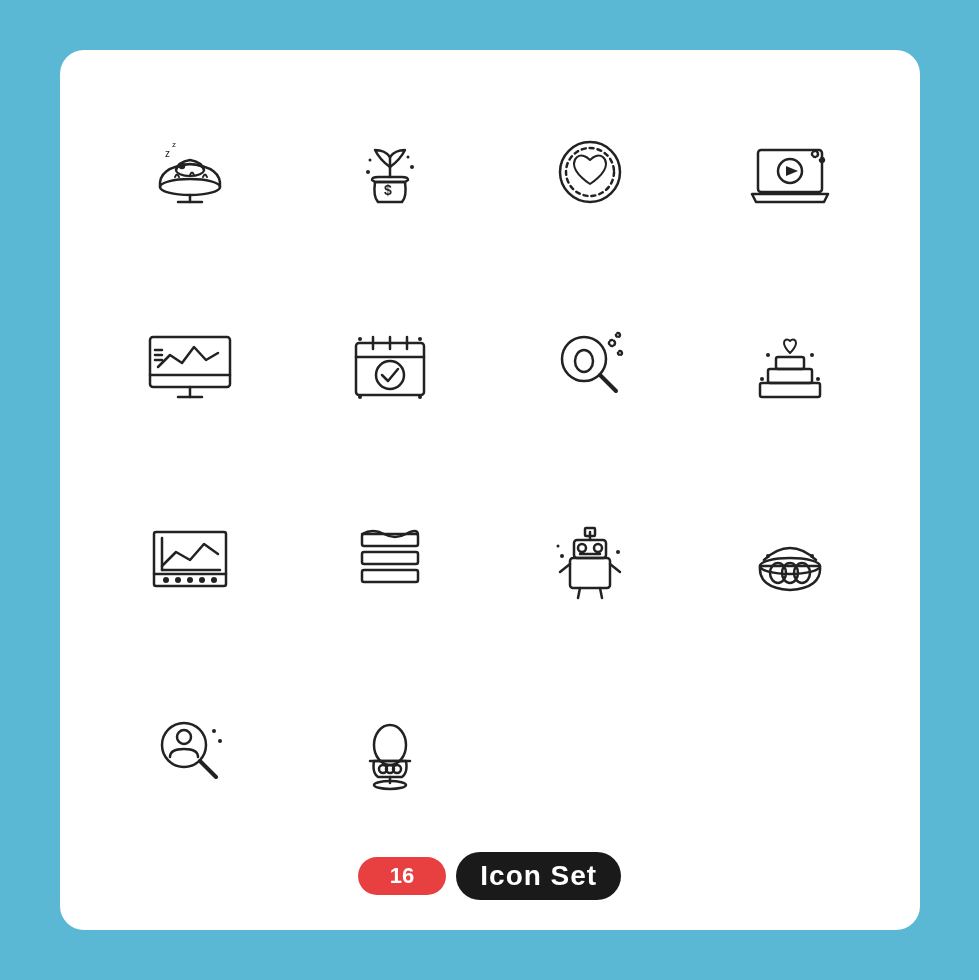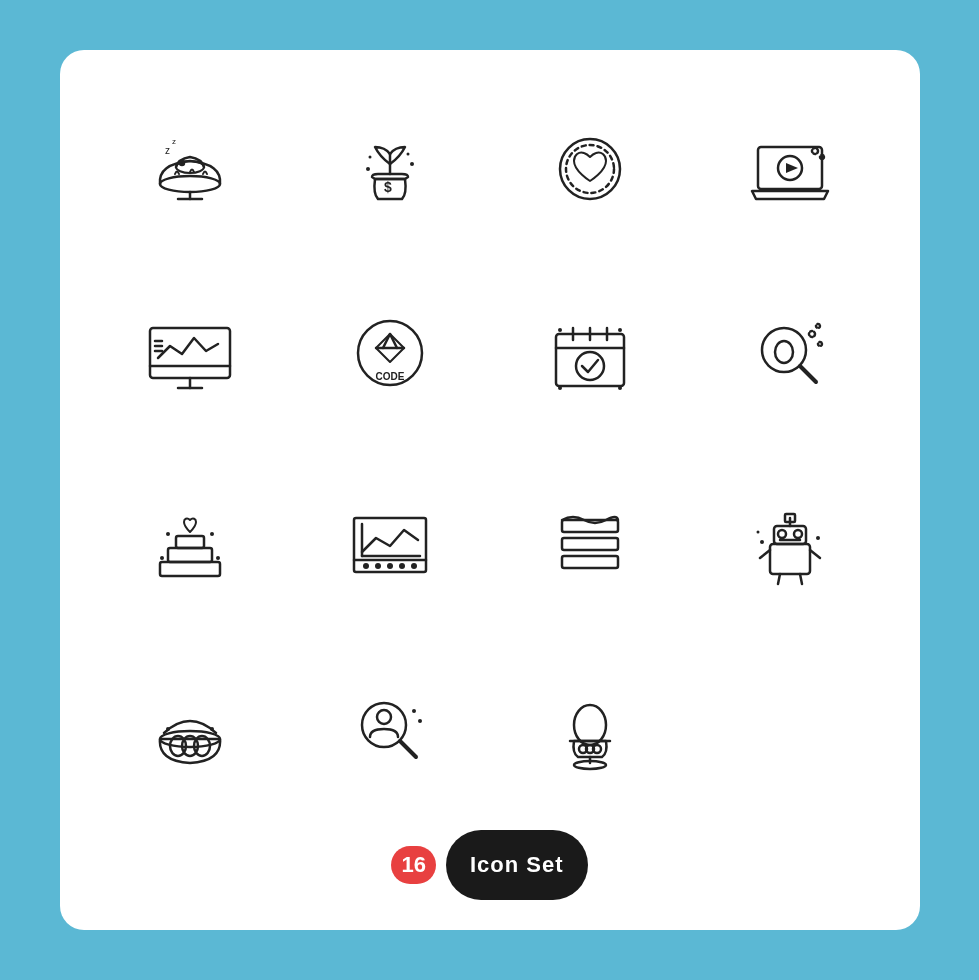--- a/index.html
+++ b/index.html
@@ -45,29 +45,29 @@
       justify-content: center;
       gap: 10px;
       margin-top: 20px;
     }
     .badge-num {
       background: #e84040;
       color: white;
       border-radius: 50px;
       font-size: 22px;
       font-weight: bold;
-      padding: 6px 10px;
+      padding: 6px 32px;
     }
     .badge-text {
       background: #1a1a1a;
       color: white;
       border-radius: 50px;
-      font-size: 22px;
+      font-size: 28px;
       font-weight: bold;
-      padding: 22px 24px;
+      padding: 8px 24px;
       letter-spacing: 1px;
     }
   </style>
 </head>
 <body>
 
 <div class="card">
   <div class="icons-grid">
 
     <div class="icon-cell">
@@ -149,32 +149,20 @@
 
         <line x1="50" y1="72" x2="50" y2="82"></line>
         <line x1="38" y1="82" x2="62" y2="82"></line>
 
         <line x1="15" y1="35" x2="22" y2="35"></line>
         <line x1="15" y1="40" x2="22" y2="40"></line>
         <line x1="15" y1="45" x2="22" y2="45"></line>
       </svg>
     </div>
 
-    <div class="icon-cell">
-      <svg viewBox="0 0 100 100" fill="none" stroke="#222" stroke-width="2.5" stroke-linecap="round" stroke-linejoin="round">
-        <circle cx="50" cy="47" r="32"></circle>
-
-        <polygon points="50,28 64,42 50,56 36,42" stroke-width="2"></polygon>
-        <line x1="36" y1="42" x2="64" y2="42"></line>
-        <line x1="50" y1="28" x2="43" y2="42"></line>
-        <line x1="50" y1="28" x2="57" y2="42"></line>
-
-        <text x="50" y="74" font-size="10" stroke="none" fill="#222" font-family="Arial" font-weight="bold" text-anchor="middle">CODE</text>
-      </svg>
-    </div>
 
     <div class="icon-cell">
       <svg viewBox="0 0 100 100" fill="none" stroke="#222" stroke-width="2.5" stroke-linecap="round" stroke-linejoin="round">
 
         <rect x="16" y="28" width="68" height="52" rx="3"></rect>
         <line x1="16" y1="42" x2="84" y2="42"></line>
 
         <line x1="33" y1="22" x2="33" y2="34"></line>
         <line x1="50" y1="22" x2="50" y2="34"></line>
         <line x1="67" y1="22" x2="67" y2="34"></line>

